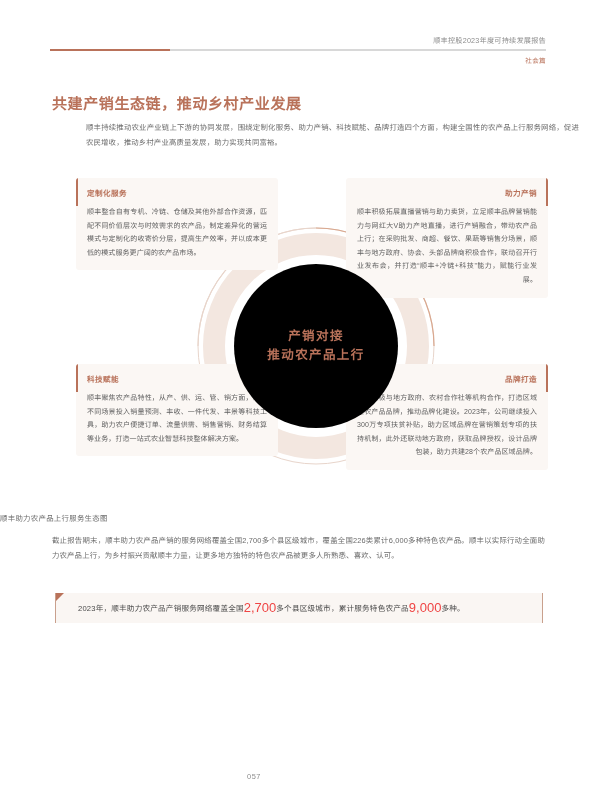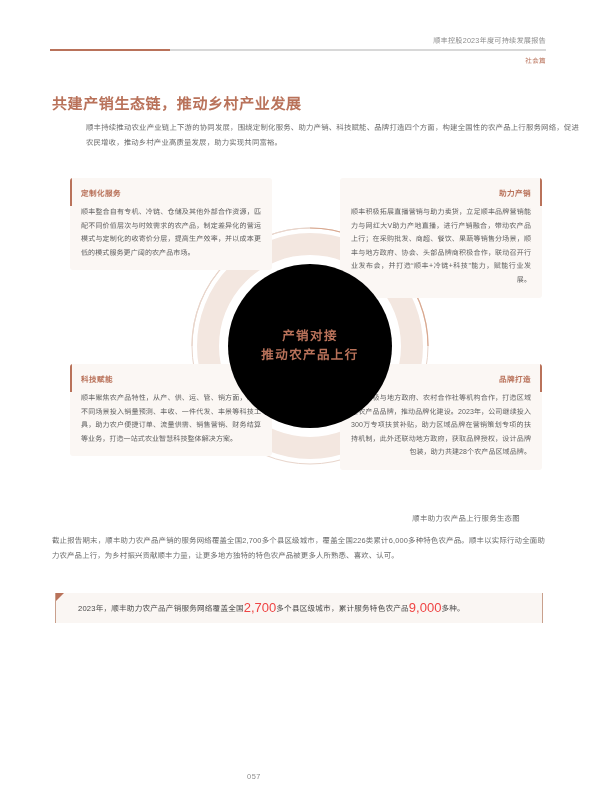--- a/index.html
+++ b/index.html
@@ -82,21 +82,21 @@
     line-height: 15px;
     color: #6b6b6b;
     text-align: justify;
     letter-spacing: 0.15px;
     margin-left: 34px;
   }
 
   
   .diagram {
     position: absolute;
-    left: 62px;
+    left: 68px;
     top: 168px;
     width: 496px;
     height: 360px;
   }
   .diagram-bg {
     position: absolute;
     inset: 0;
     pointer-events: none;
   }
 
@@ -171,21 +171,21 @@
     letter-spacing: 1.4px;
     line-height: 19px;
   }
 
   
   .figure-caption {
     position: absolute;
     left: 0;
     top: 512px;
     width: 520px;
-    text-align: right;
+    text-align: left;
     font-size: 7.4px;
     color: #6b6b6b;
     letter-spacing: 0.3px;
   }
 
   
   .closing-paragraph {
     position: absolute;
     left: 52px;
     top: 533px;

